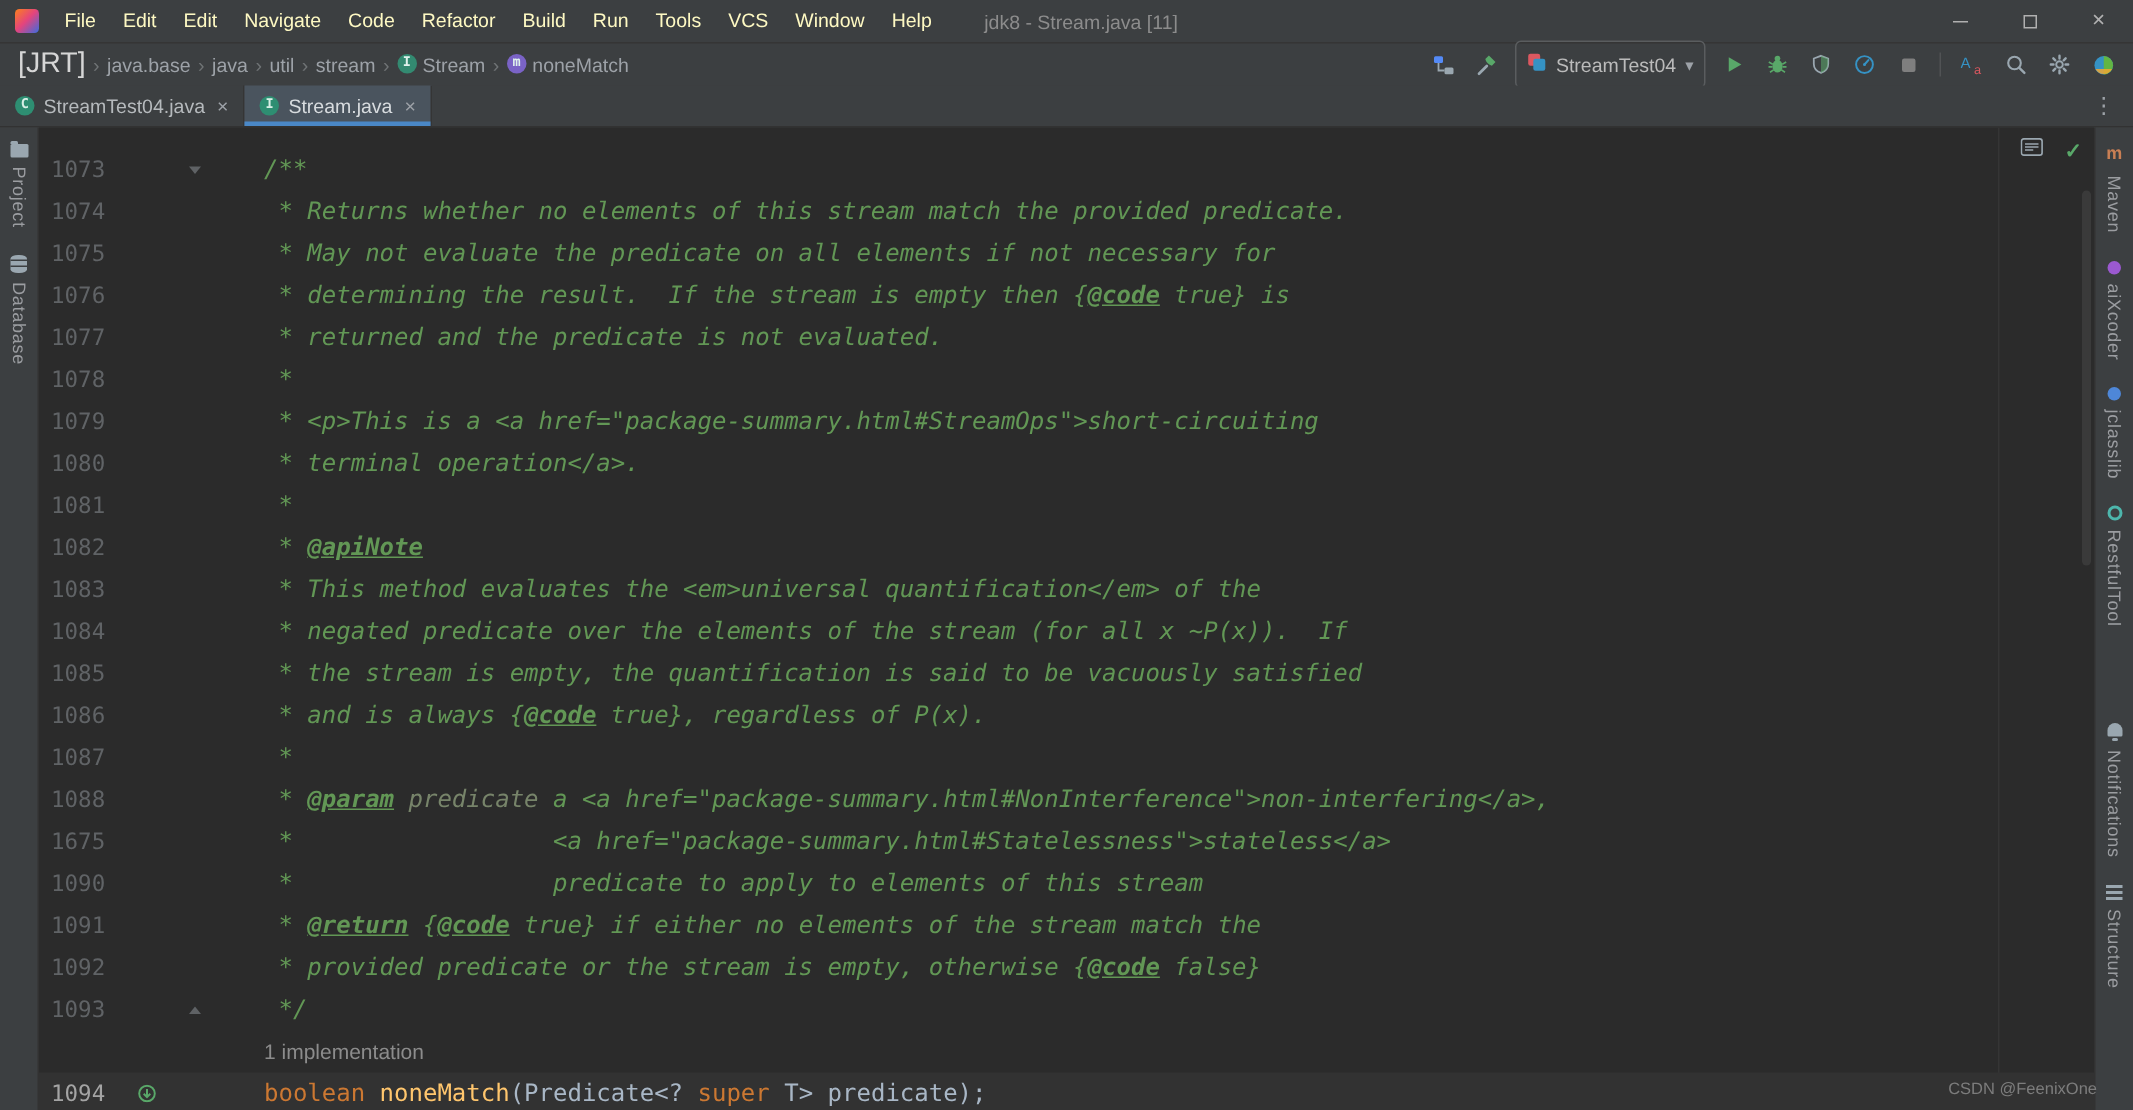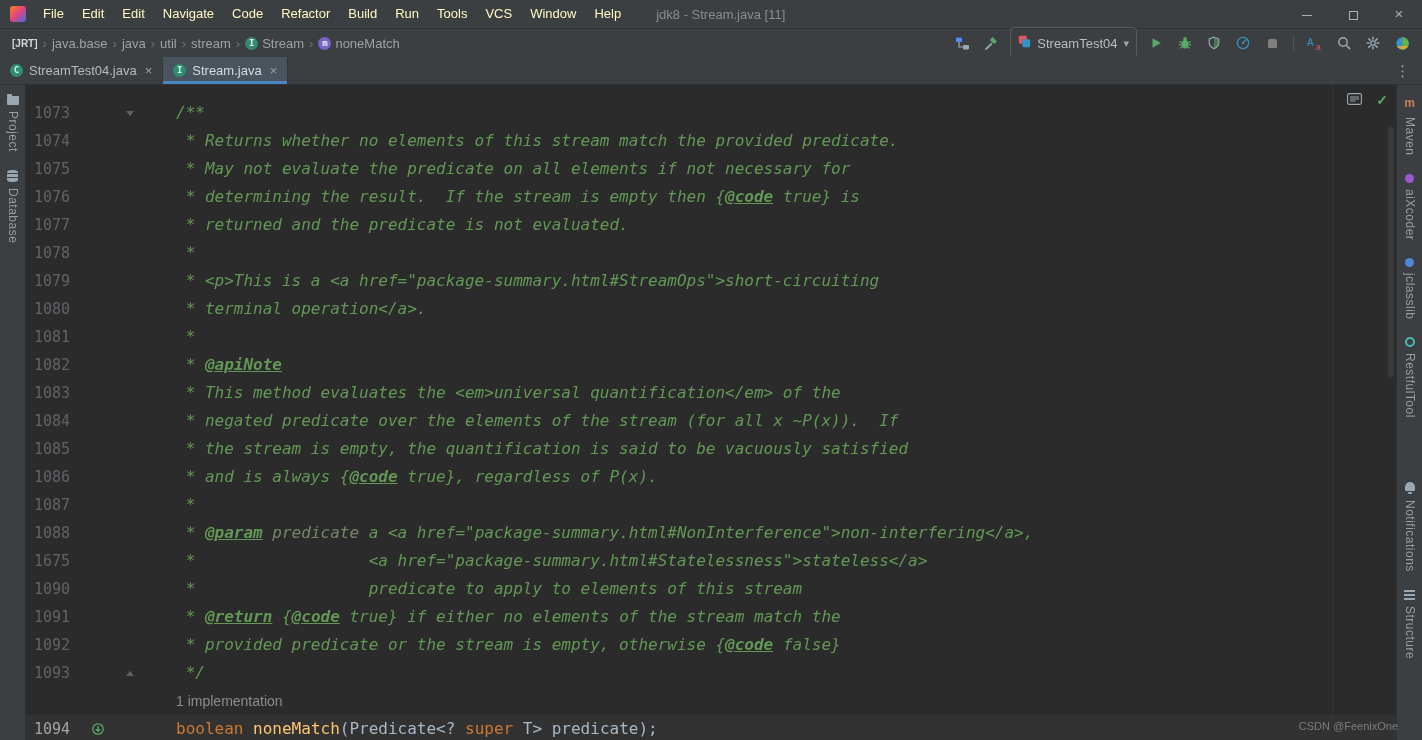--- a/index.html
+++ b/index.html
@@ -15,24 +15,24 @@
   .menu-item{padding:0 9px;font-size:13px;line-height:28px;color:#fef9c3;cursor:default}
   .win-title{margin-left:26px;font-size:13px;color:#8c8c8c;white-space:nowrap}
   .win-controls{margin-left:auto;display:flex;height:28px}
   .win-btn{width:46px;text-align:center;line-height:28px;color:#b0b0b0;font-size:15px}
   .min-glyph{display:inline-block;width:10px;height:1px;background:#b0b0b0;vertical-align:middle}
   .max-glyph{display:inline-block;width:9px;height:9px;border:1px solid #b0b0b0;vertical-align:middle}
 
   
   .navbar{height:29px;flex:0 0 29px;background:#3c3f41;display:flex;align-items:center;
           padding:0 10px 0 12px;border-top:1px solid #353535}
-  .bc-root{color:#d6d6d6;font-weight:bold;font-size:10px;white-space:nowrap}
+  .bc-root{color:#d6d6d6;font-weight:normal;font-size:19px;white-space:nowrap}
   .breadcrumb{display:flex;align-items:center;white-space:nowrap}
   .bc-sep{color:#6f7375;margin:0 5px;font-size:13px}
-  .bc-item{color:#9da2a8;font-size:13px;display:inline-flex;align-items:center;gap:4px}
+  .bc-item{color:#9da2a8;font-size:13px;display:inline-flex;gap:4px}
   .bc-ic{width:13px;height:13px;border-radius:50%;background:#338A71;color:#dff2ec;
          font:bold 9px/13px "DejaVu Sans Mono",monospace;text-align:center;display:inline-block}
   .bc-ic-m{background:#7A63C6}
   .nav-right{margin-left:auto;display:flex;align-items:center;gap:9px}
   .tbtn{width:20px;height:20px;display:inline-flex;align-items:center;justify-content:center}
   .tb-sep{width:1px;height:16px;background:#515355;margin:0 2px}
   .run-combo{display:flex;align-items:center;gap:6px;height:32px;padding:0 7px;
              border:1px solid #5a5d5f;border-radius:4px;font-size:13px;color:#bbbbbb;min-width:122px}
   .combo-label{flex:1}
   .combo-caret{color:#9da2a8;font-size:11px}

